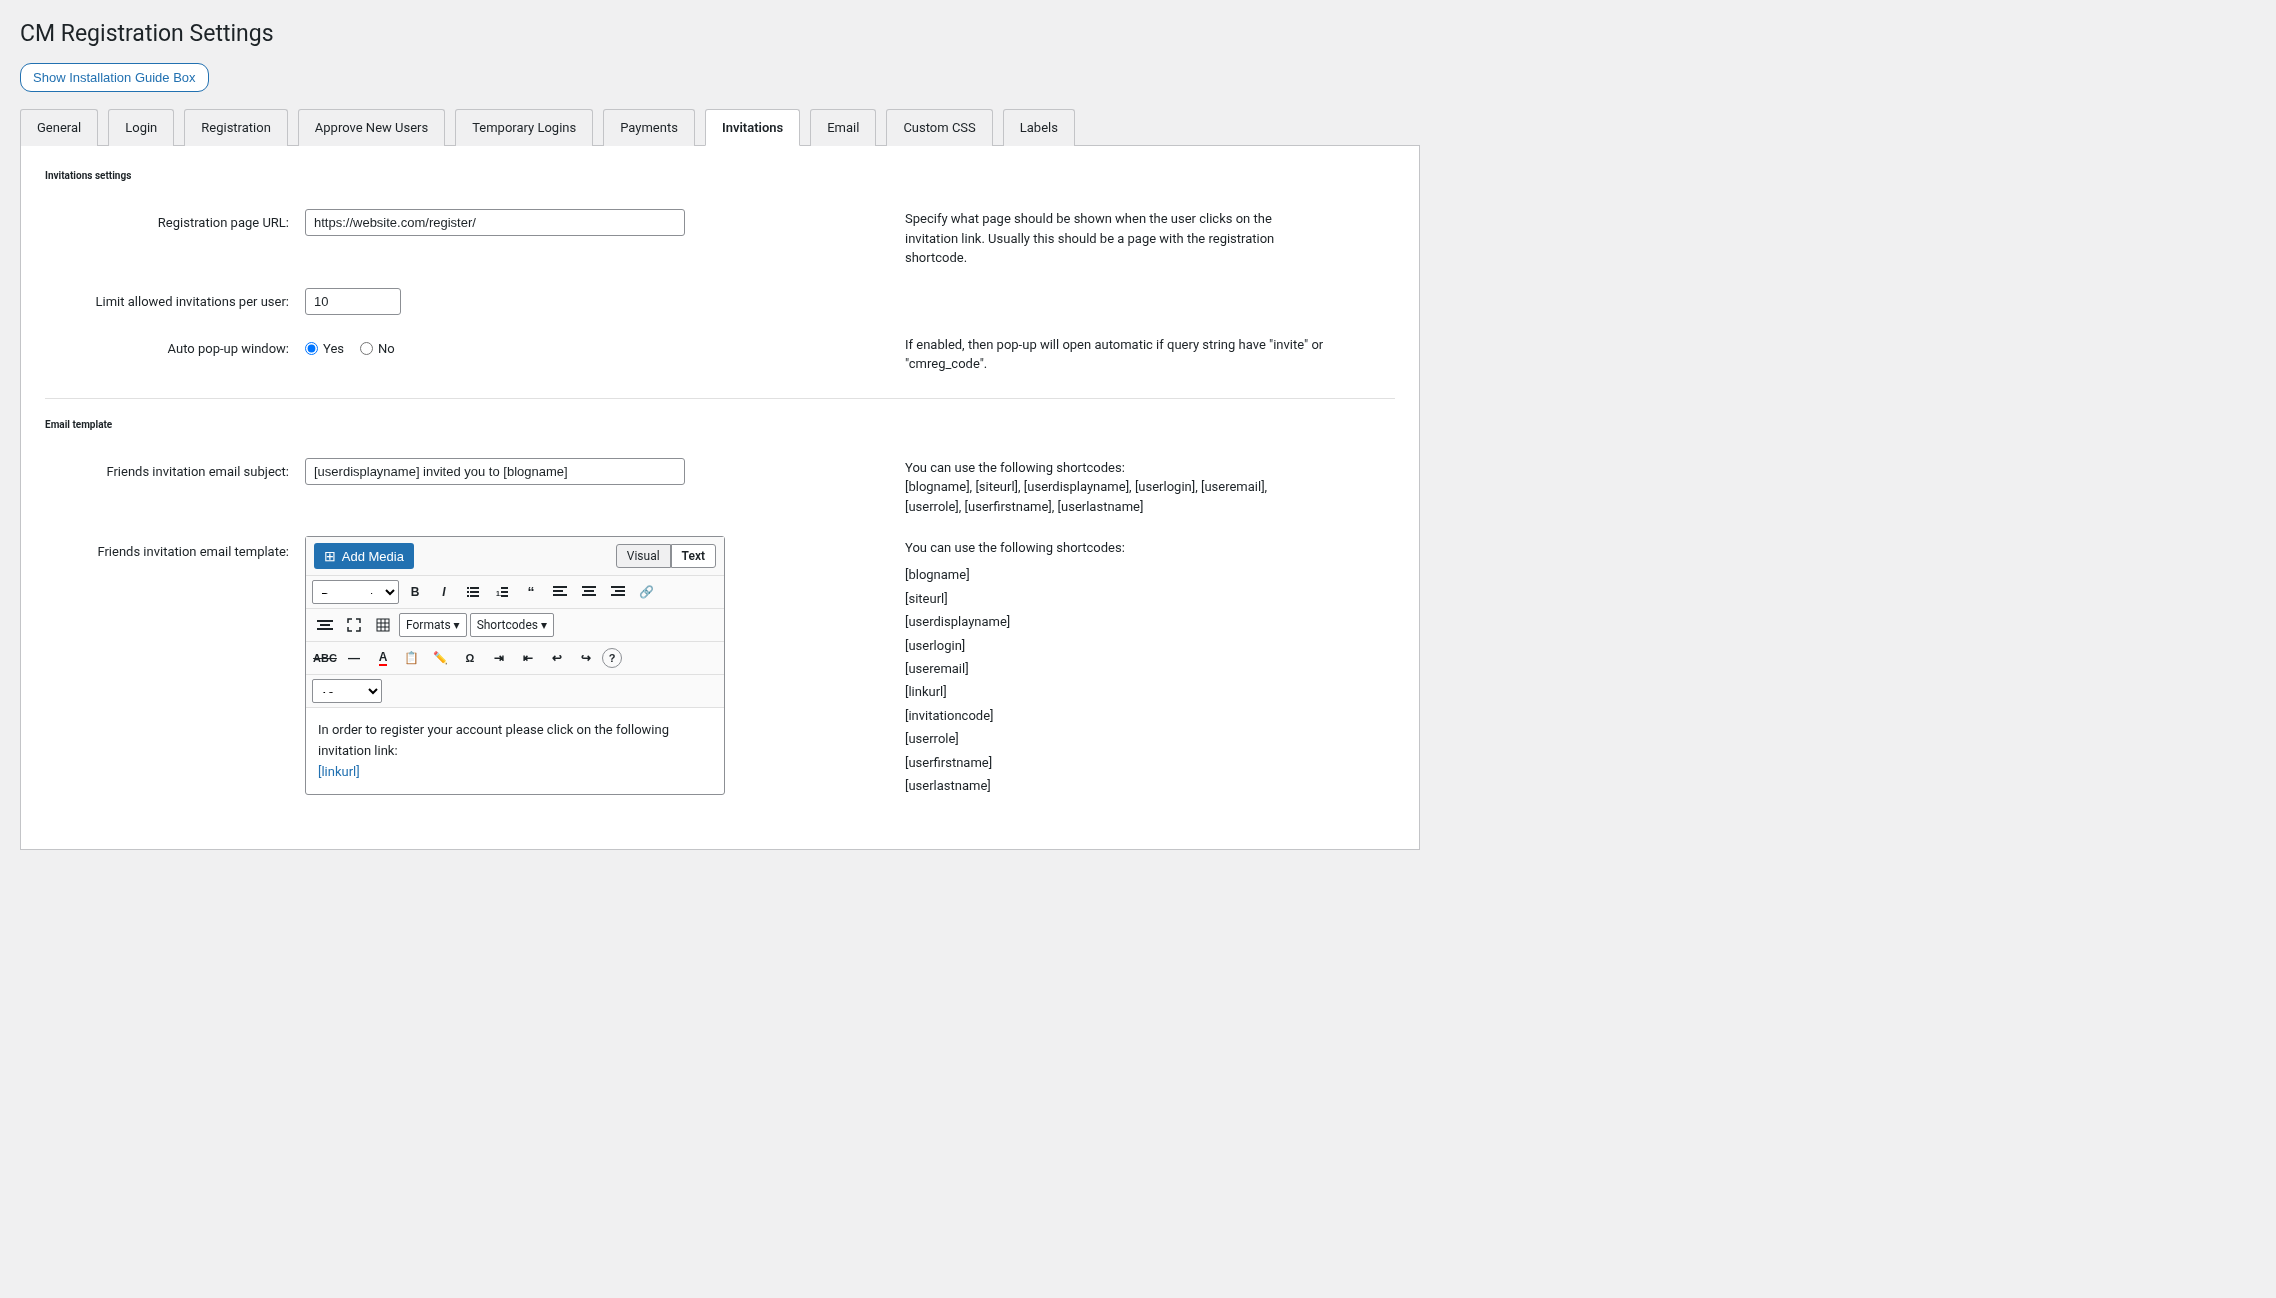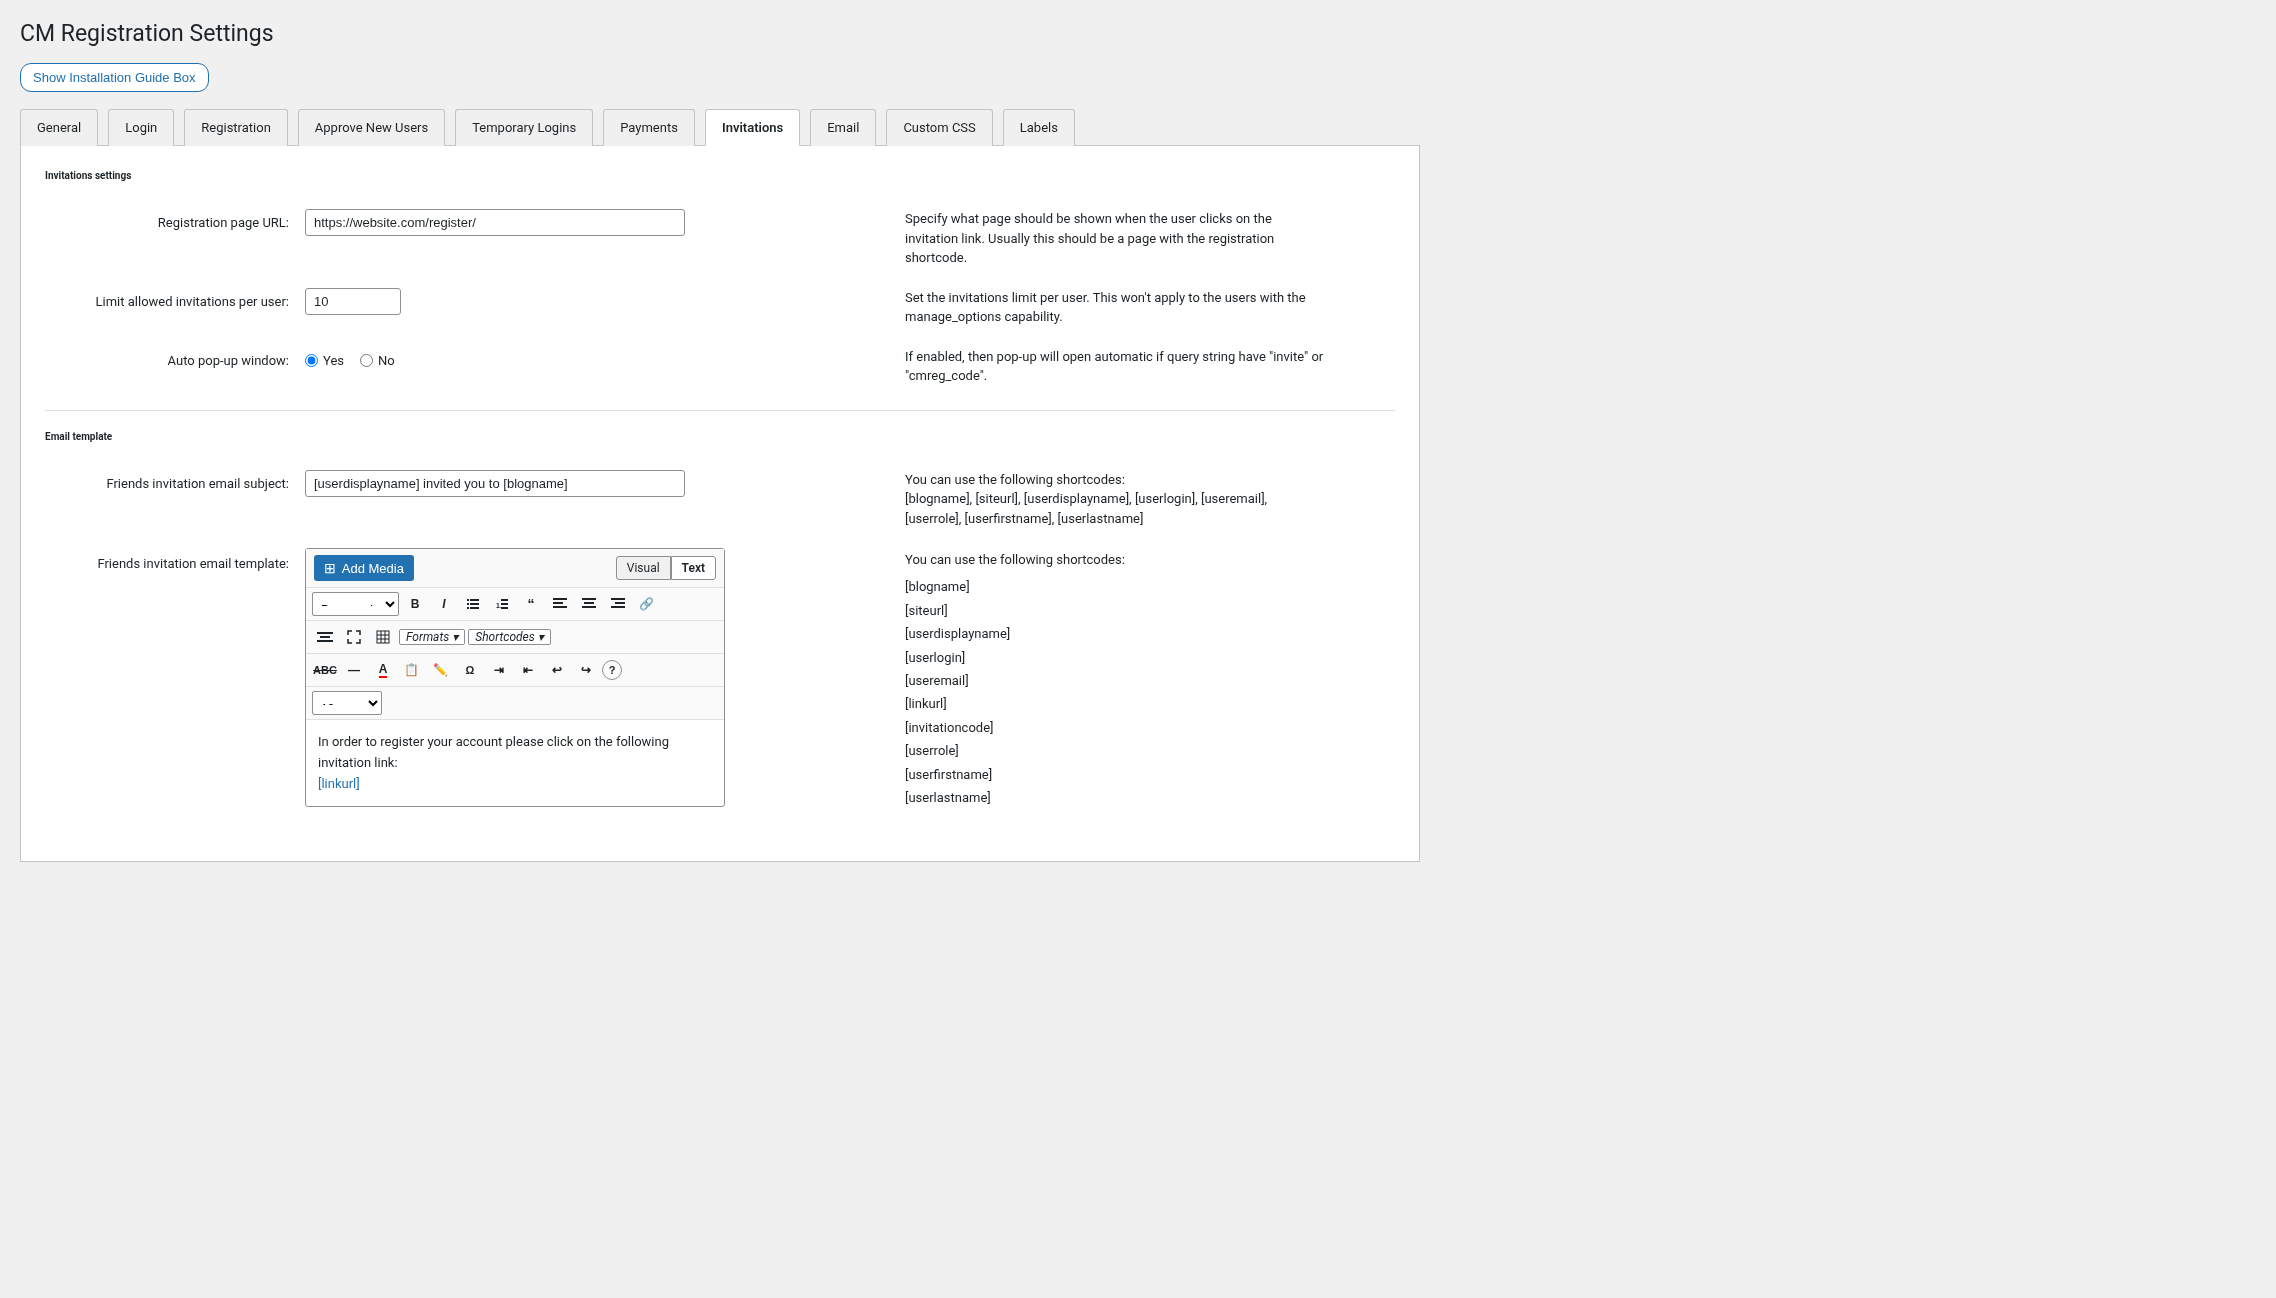--- a/index.html
+++ b/index.html
@@ -211,23 +211,22 @@
     }
     .toolbar-dropdown {
       display: inline-flex;
       align-items: center;
       padding: 2px 6px;
       border: 1px solid #8c8f94;
       border-radius: 2px;
       font-size: 12px;
       background: #fff;
       cursor: pointer;
-      height: 16px;
+      height: 24px;
       gap: 3px;
-      font-style: italic;
     }
     
     .fontsize-row {
       display: flex;
       align-items: center;
       gap: 3px;
       padding: 4px 6px;
       border-bottom: 1px solid #e0e0e0;
       background: #fafafa;
     }
@@ -288,21 +287,20 @@
         <input type="text" class="url-input" value="https://website.com/register/" style="">
       </div>
       <div class="settings-help">Specify what page should be shown when the user clicks on the invitation link. Usually this should be a page with the registration shortcode.</div>
     </div>
 
     <div class="settings-row">
       <div class="settings-label">Limit allowed invitations per user:</div>
       <div class="settings-control">
         <input type="number" class="number-input" value="10" style="">
       </div>
-      <div class="settings-help">Set the invitations limit per user. This won't apply to the users with the manage_options capability.</div>
     </div>
 
     <div class="settings-row">
       <div class="settings-label">Auto pop-up window:</div>
       <div class="settings-control">
         <div class="radio-group">
           <label class="radio-option">
             <input type="radio" name="auto_popup" checked="" style="">
             <span>Yes</span>
           </label>

